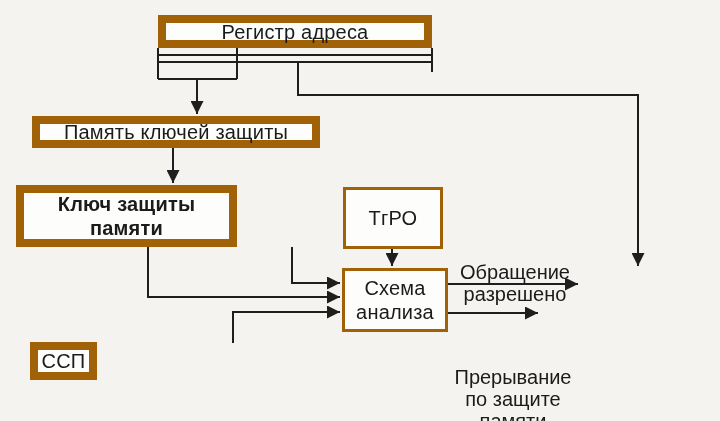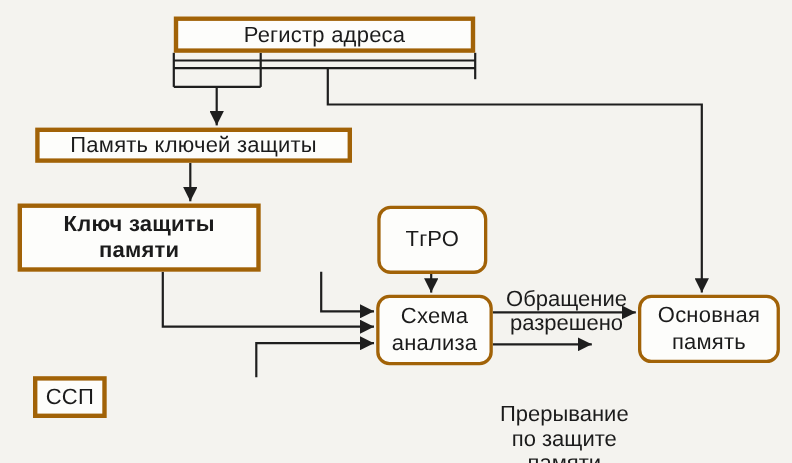--- a/index.html
+++ b/index.html
@@ -11,26 +11,26 @@
     position:relative;
     width:720px;height:421px;
     background:#f4f3ef;
     overflow:hidden;
     color:#1b1b1b;
   }
   #wires{position:absolute;left:0;top:0;width:720px;height:421px;}
   .box{
     position:absolute;
     background:#fdfdfb;
-    border:4px solid #a16207;
+    border:8px solid #a16207;
     display:flex;align-items:center;justify-content:center;
     box-sizing:border-box;
     text-align:center;
   }
-  .box.thick{border-width:3px;border-radius:12px;}
+  .box.thick{border-width:3px;}
   .lbl{
     font-size:20px;
     line-height:1.2;
     white-space:pre-line;
     letter-spacing:0.2px;
   }
   .free-label{
     position:absolute;
     font-size:20px;
     line-height:1.1;
@@ -94,24 +94,20 @@
 
   <div class="box thick" style="left:343px;top:187px;width:100px;height:62px;">
     <span class="lbl">ТгРО</span>
   </div>
 
   <div class="box thick" style="left:342px;top:268px;width:106px;height:64px;">
     <span class="lbl">Схема
 анализа</span>
   </div>
 
-  <div class="box thick" style="left:580px;top:268px;width:129px;height:62px;">
-    <span class="lbl">Основная
-память</span>
-  </div>
 
   <div class="box" style="left:30px;top:342px;width:67px;height:38px;">
     <span class="lbl">ССП</span>
   </div>
 
 
 
   <div class="free-label center" style="left:450px;top:229px;width:130px;">Обращение
 разрешено</div>
 

